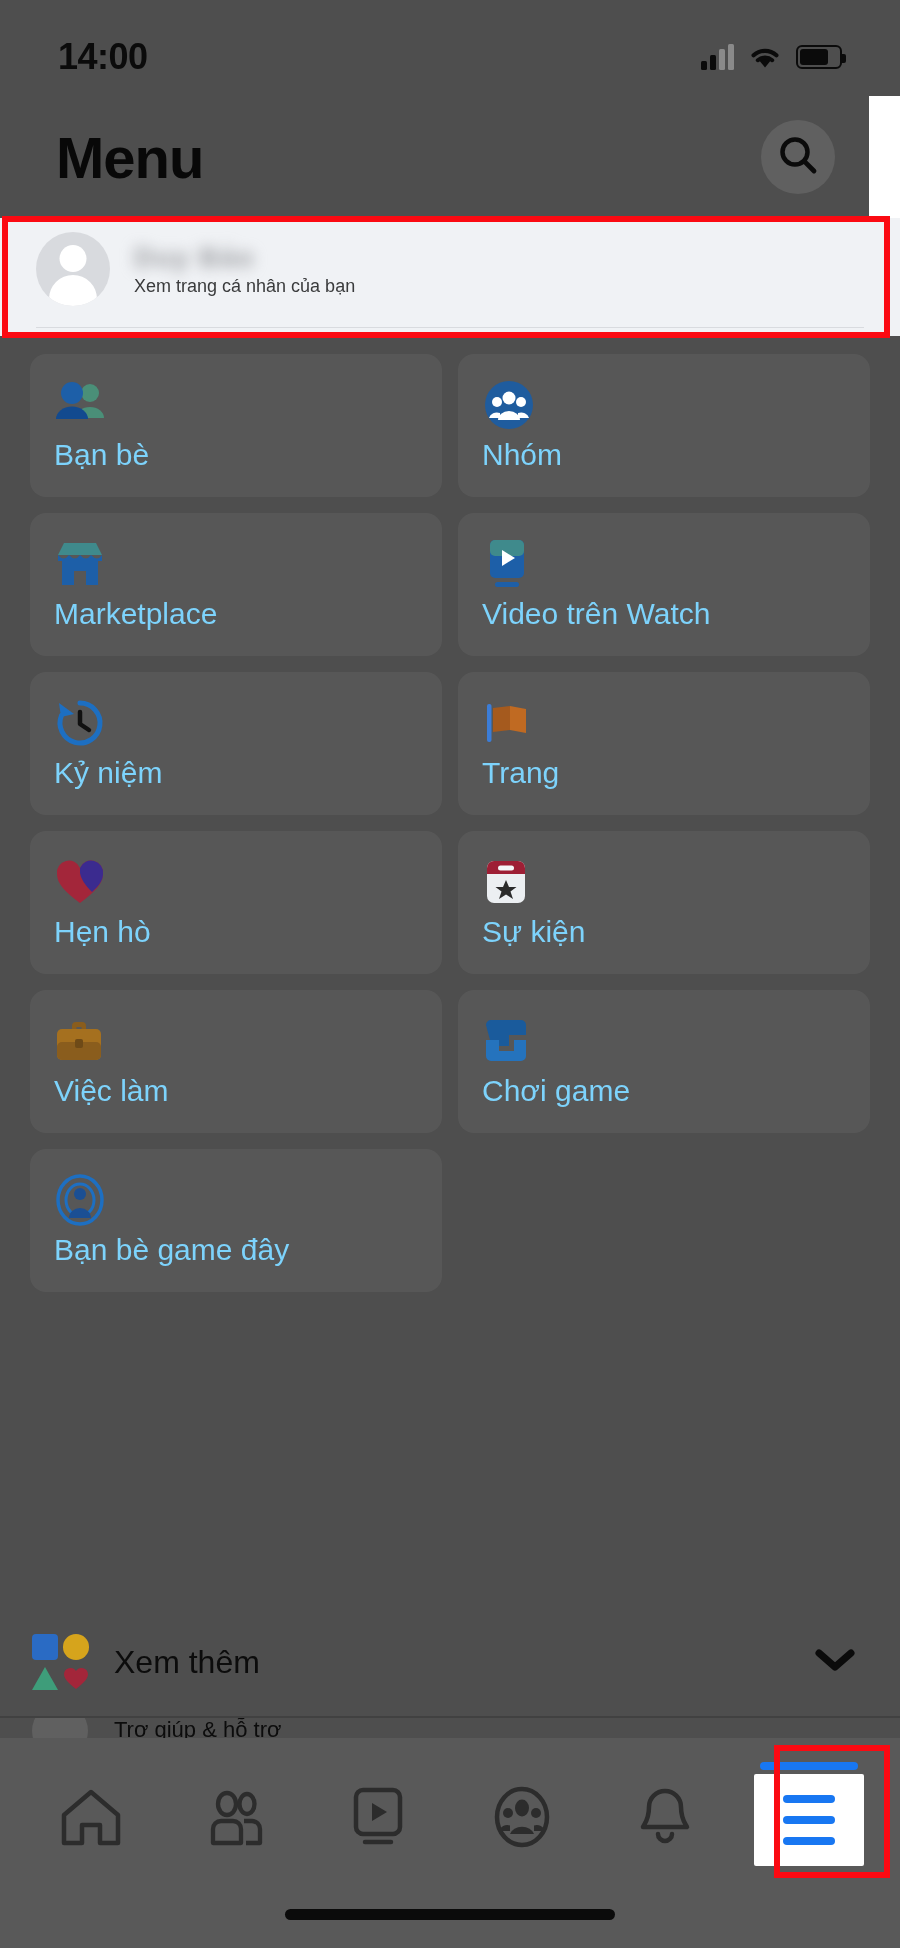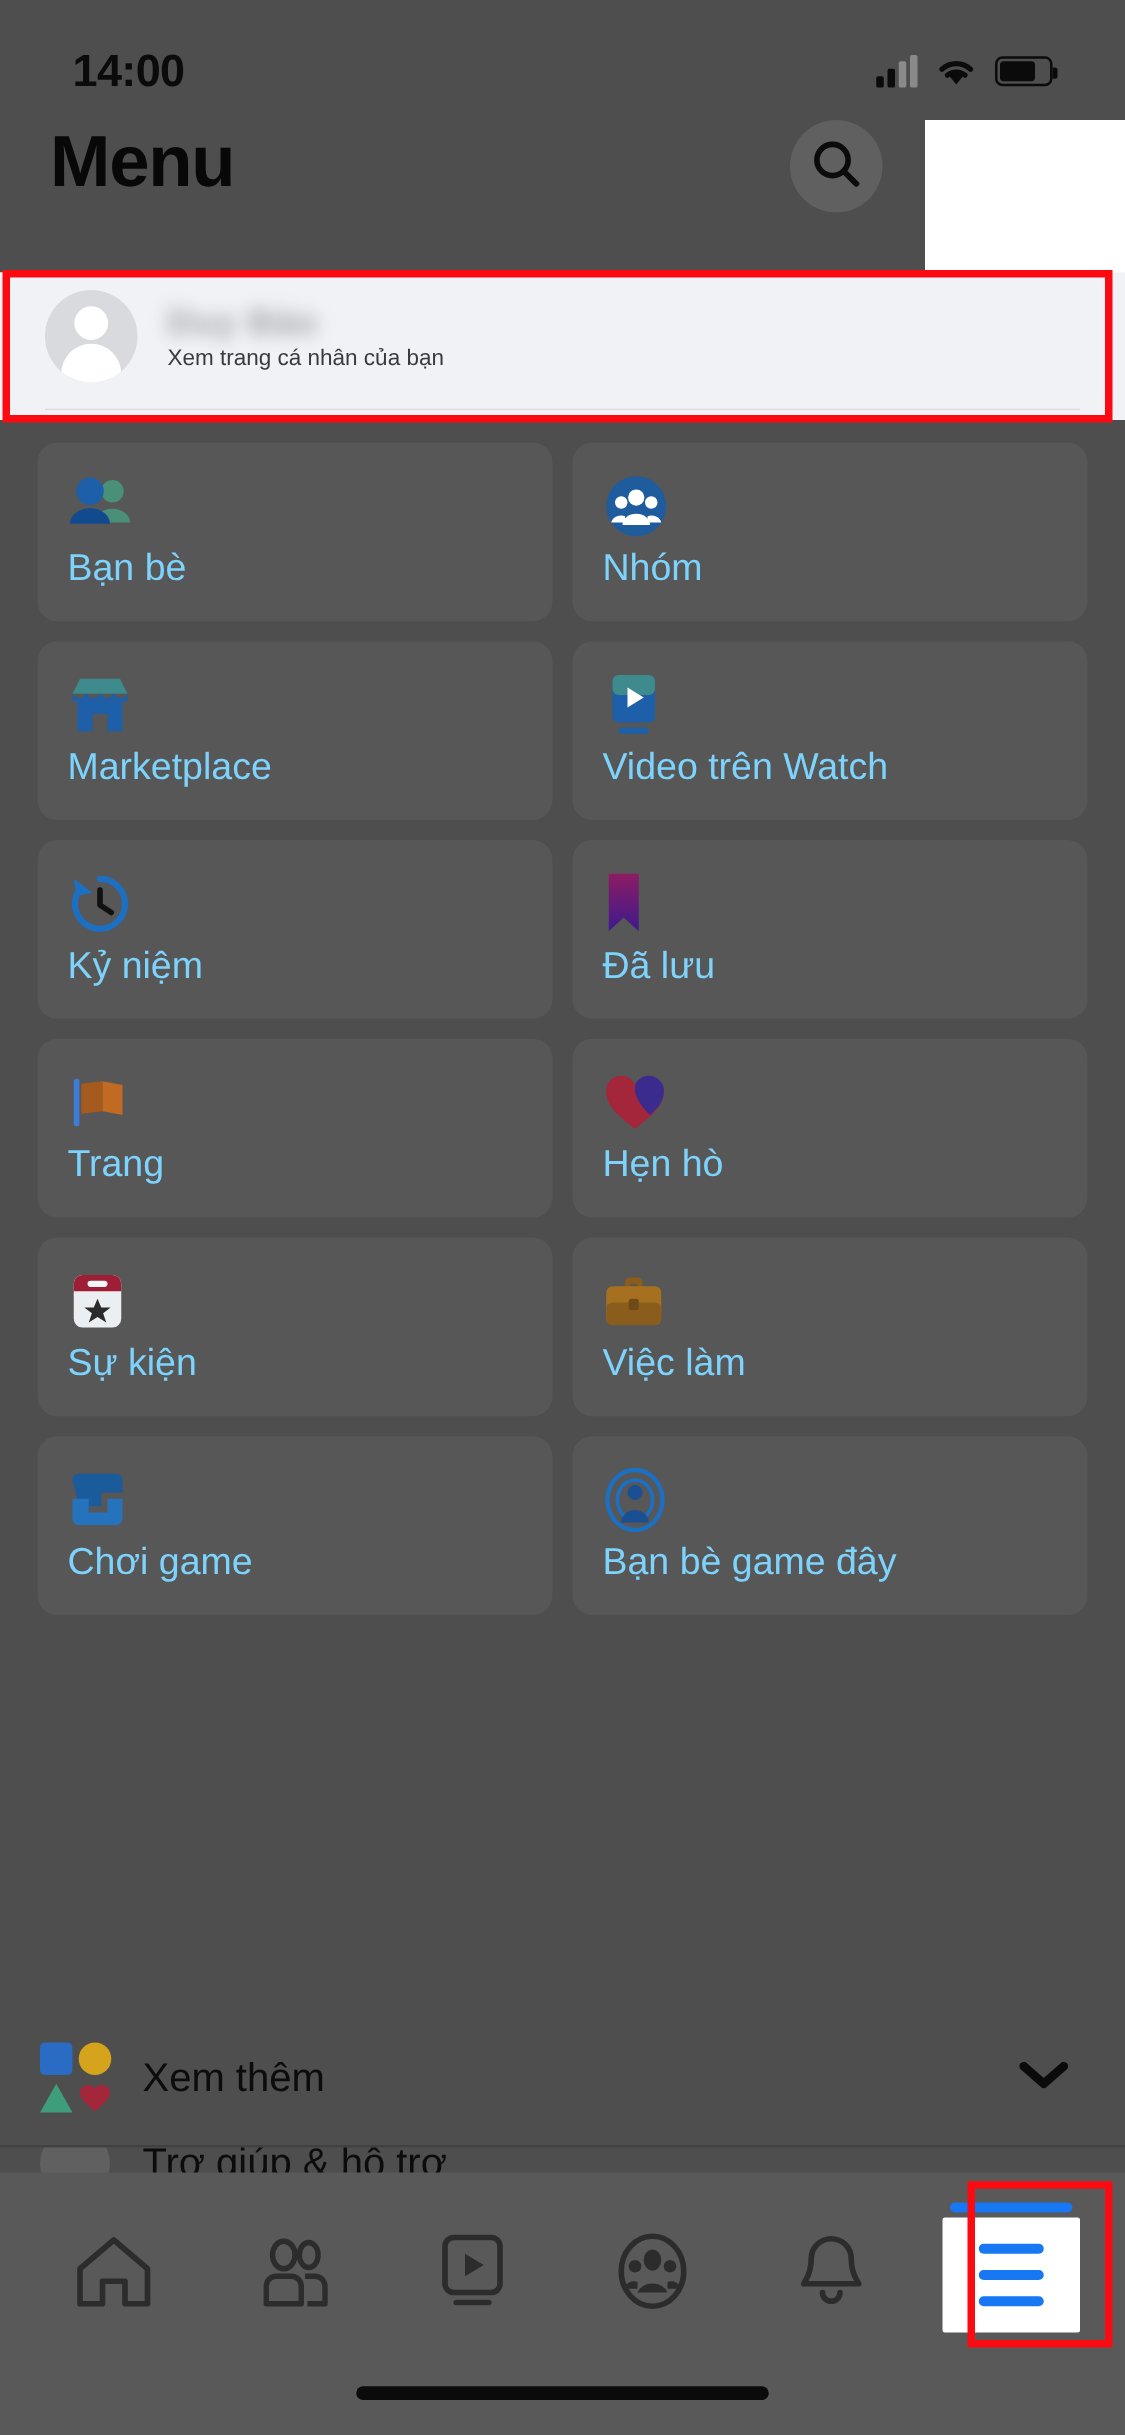--- a/index.html
+++ b/index.html
@@ -47,23 +47,23 @@
     position:relative; display:flex; align-items:center; padding:2px;
   }
   .batt:after {
     content:""; position:absolute; right:-6px; top:7px;
     width:4px; height:9px; background:#0b0b0b; border-radius:0 2px 2px 0;
   }
   .batt span { display:block; height:100%; width:74%; background:#0b0b0b; border-radius:3px; }
 
   
   .header {
-    position:absolute; top:96px; left:0; width:740px; height:122px;
-    display:flex; justify-content:space-between;
-    padding:0 34px 0 40px;
+    position:absolute; top:96px; left:0; width:869px; height:122px;
+    display:flex; align-items:center; justify-content:space-between;
+    padding:0 34px 0 56px;
   }
   .header-title {
     font-size:58px; font-weight:bold; color:#080808; letter-spacing:-1px;
   }
   .search-btn {
     width:74px; height:74px; border-radius:50%;
     background:rgba(255,255,255,0.10);
     display:flex; align-items:center; justify-content:center;
   }
 
@@ -154,21 +154,21 @@
   .partial-row {
     position:absolute; top:1718px; left:0; width:900px; height:44px;
     display:flex; align-items:center; padding:0 32px; overflow:hidden;
   }
   .partial-circle {
     width:56px; height:56px; border-radius:50%;
     background:rgba(255,255,255,0.10); flex:none; margin-right:26px;
     margin-top:-18px;
   }
   .partial-label {
-    font-size:32px; color:#0c0c0c; margin-top:-20px;
+    font-size:22px; color:#0c0c0c; margin-top:-20px;
   }
 
   
   .bottom-nav {
     position:absolute; bottom:0; left:0; width:900px; height:210px;
     background:#595959;
     display:flex; align-items:flex-start; justify-content:space-between;
     padding:36px 36px 0 36px;
   }
   .nav-item {
@@ -309,34 +309,20 @@
         <div class="tile-icon">
           <svg width="52" height="52" viewBox="0 0 52 52">
             <path d="M26 6 a20 20 0 1 1 -18.5 12.4" stroke="#1d6fc2" stroke-width="5" fill="none" stroke-linecap="round"></path>
             <path d="M5 6 L7 20 L20 17 Z" fill="#1d6fc2"></path>
             <path d="M26 15 L26 27 L35 33" stroke="#111" stroke-width="4.5" fill="none" stroke-linecap="round" stroke-linejoin="round"></path>
           </svg>
         </div>
         <div class="tile-label">Kỷ niệm</div>
       </div>
 
-      <div class="tile">
-        <div class="tile-icon">
-          <svg width="34" height="52" viewBox="0 0 34 52">
-            <defs>
-              <linearGradient id="bm" x1="0" y1="0" x2="0" y2="1">
-                <stop offset="0%" stop-color="#8d1c63"></stop>
-                <stop offset="100%" stop-color="#3d1a8e"></stop>
-              </linearGradient>
-            </defs>
-            <path d="M5 2 L29 2 L29 48 L17 37 L5 48 Z" fill="url(#bm)"></path>
-          </svg>
-        </div>
-        <div class="tile-label">Đã lưu</div>
-      </div>
 
       <div class="tile">
         <div class="tile-icon">
           <svg width="50" height="50" viewBox="0 0 50 50">
             <rect x="5" y="6" width="4.5" height="38" rx="2" fill="#3b7dd8"></rect>
             <path d="M11 10 L28 8 L28 32 L11 34 Z" fill="#a55a1e"></path>
             <path d="M28 8 L44 11 L44 35 L28 32 Z" fill="#c06a22"></path>
           </svg>
         </div>
         <div class="tile-label">Trang</div>

